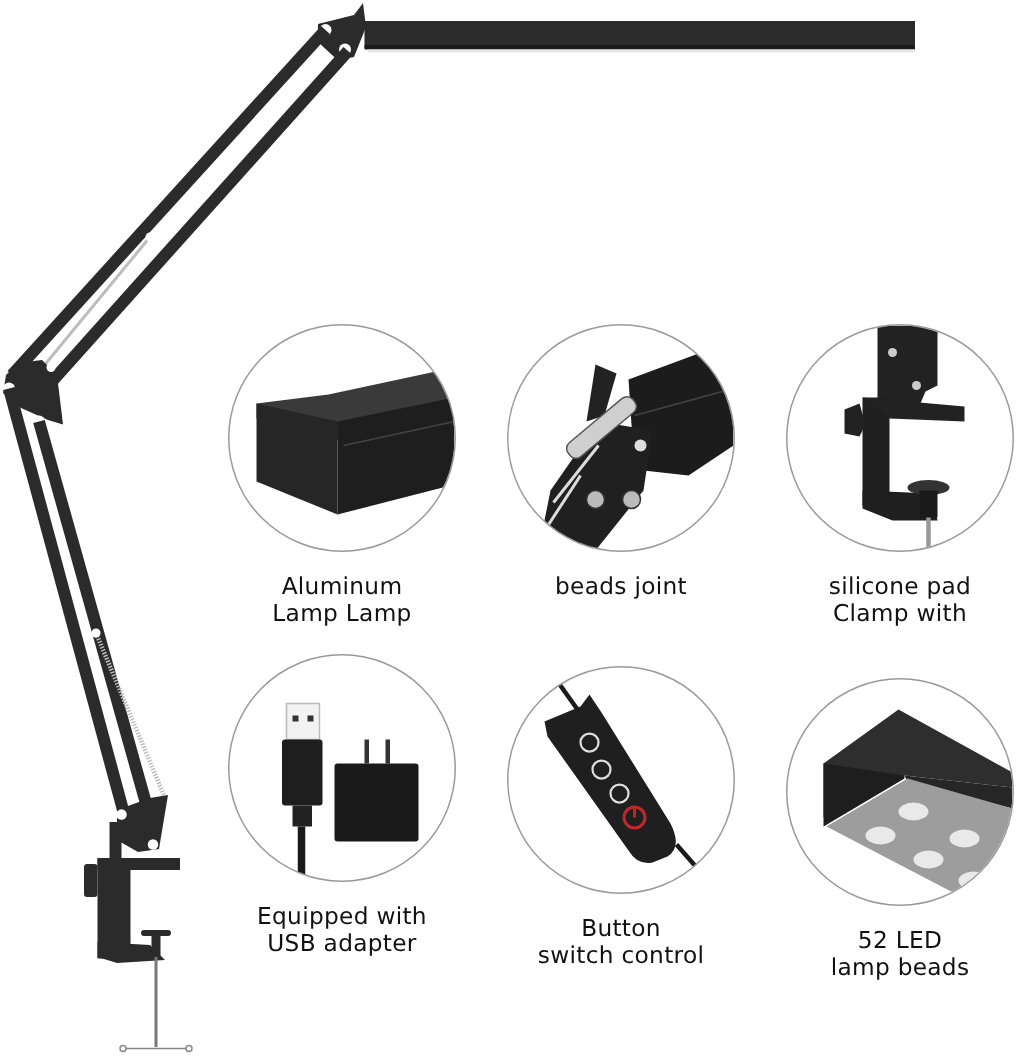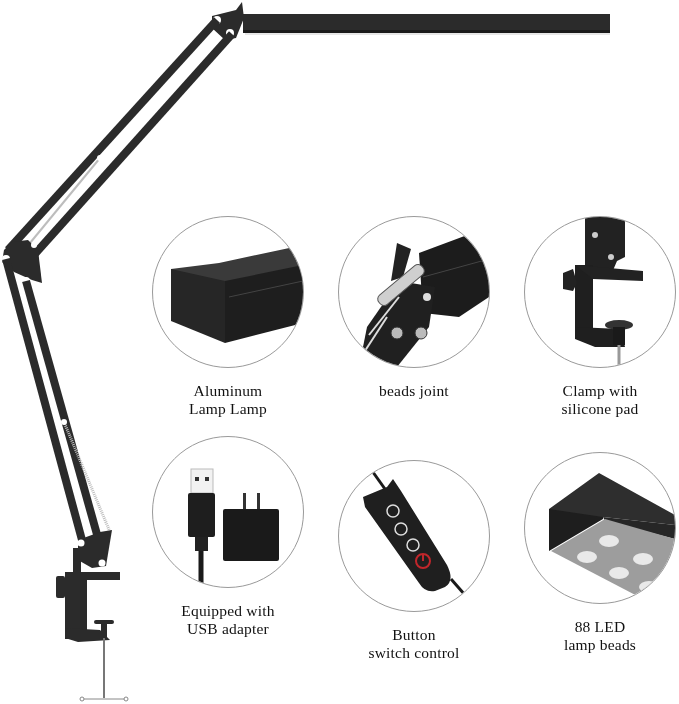--- a/index.html
+++ b/index.html
@@ -1,18 +1,18 @@
 <!DOCTYPE html>
 <html><head>
 <meta charset="utf-8">
 <style>
   html, body { margin:0; padding:0; background:#ffffff; }
   body { width:679px; height:704px; position:relative; overflow:hidden;
          font-family:"DejaVu Sans", "Liberation Sans", sans-serif; }
-  .stage { position:absolute; left:0; top:0; width:679px; height:704px;font-family:Liberation Serif, serif; }
+  .stage { position:absolute; left:0; top:0; width:679px; height:704px; }
   .lamp-svg { position:absolute; left:0; top:0; }
   .feature { position:absolute; width:154px; text-align:center; }
   .circle { width:150px; height:150px; border-radius:50%; border:1px solid #9a9a9a;
             overflow:hidden; margin:0 auto; position:relative; background:#fff; }
   .circle svg { position:absolute; left:0; top:0; }
   .caption { margin-top:14px; font-size:15.5px; line-height:18px; color:#111; letter-spacing:0.2px; }
   .caption span { display:block; }
 </style>
 </head>
 <body>
@@ -120,22 +120,22 @@
         <rect x="50" y="48" width="18" height="72" fill="#1f1f1f"></rect>
         <polygon points="50,48 118,54 118,64 68,62" fill="#222"></polygon>
         <polygon points="50,110 96,112 100,130 70,130 50,122" fill="#1f1f1f"></polygon>
         <polygon points="38,56 48,52 52,66 48,74 38,72" fill="#222"></polygon>
         <ellipse cx="94" cy="108" rx="14" ry="5" fill="#333"></ellipse>
         <rect x="88" y="110" width="12" height="18" fill="#1a1a1a"></rect>
         <line x1="94" y1="128" x2="94" y2="150" stroke="#999" stroke-width="3"></line>
       </svg>
     </div>
     <div class="caption">
+      <span>silicone pad</span>
       <span>Clamp with</span>
-      <span>silicone pad</span>
     </div>
   </div>
 
   <div class="feature" style="left:151px; top:436px;">
     <div class="circle">
       <svg width="150" height="150" viewBox="0 0 150 150">
         <rect x="38" y="32" width="22" height="24" fill="#f2f2f2" stroke="#bbb"></rect>
         <rect x="42" y="40" width="4" height="4" fill="#333"></rect>
         <rect x="52" y="40" width="4" height="4" fill="#333"></rect>
         <rect x="35" y="56" width="27" height="44" rx="2" fill="#1e1e1e"></rect>
@@ -145,21 +145,21 @@
         <rect x="104" y="56" width="3" height="16" fill="#333"></rect>
         <rect x="70" y="72" width="56" height="52" rx="2" fill="#1a1a1a"></rect>
       </svg>
     </div>
     <div class="caption">
       <span>Equipped with</span>
       <span>USB adapter</span>
     </div>
   </div>
 
-  <div class="feature" style="left:337px; top:460px;">
+  <div class="feature" style="left:337px; top:444px;">
     <div class="circle">
       <svg width="150" height="150" viewBox="0 0 150 150">
         <line x1="26" y1="0" x2="46" y2="28" stroke="#1a1a1a" stroke-width="3"></line>
         <line x1="112" y1="118" x2="140" y2="150" stroke="#1a1a1a" stroke-width="3"></line>
         <path d="M24,36 L48,26 L54,18 L62,30 L108,104 Q116,120 106,126 L96,130 Q86,132 80,122 L26,46 Z" fill="#1f1f1f"></path>
         <circle cx="54" cy="50" r="6" fill="none" stroke="#ddd" stroke-width="1.5"></circle>
         <circle cx="62" cy="68" r="6" fill="none" stroke="#ddd" stroke-width="1.5"></circle>
         <circle cx="74" cy="84" r="6" fill="none" stroke="#ddd" stroke-width="1.5"></circle>
         <circle cx="84" cy="100" r="7" fill="none" stroke="#c0262b" stroke-width="2"></circle>
         <line x1="84" y1="94" x2="84" y2="100" stroke="#c0262b" stroke-width="2"></line>
@@ -180,18 +180,18 @@
         <polygon points="26,98 80,66 150,86 150,150 118,146" fill="#9d9d9d"></polygon>
         <ellipse cx="84" cy="88" rx="10" ry="6" fill="#e9e9e9"></ellipse>
         <ellipse cx="62" cy="104" rx="10" ry="6" fill="#e9e9e9"></ellipse>
         <ellipse cx="118" cy="106" rx="10" ry="6" fill="#e9e9e9"></ellipse>
         <ellipse cx="94" cy="120" rx="10" ry="6" fill="#e9e9e9"></ellipse>
         <ellipse cx="146" cy="120" rx="10" ry="6" fill="#e9e9e9"></ellipse>
         <ellipse cx="124" cy="134" rx="10" ry="6" fill="#e9e9e9"></ellipse>
       </svg>
     </div>
     <div class="caption">
-      <span>88 LED</span>
+      <span>52 LED</span>
       <span>lamp beads</span>
     </div>
   </div>
 
 </div>
 
 </body></html>

